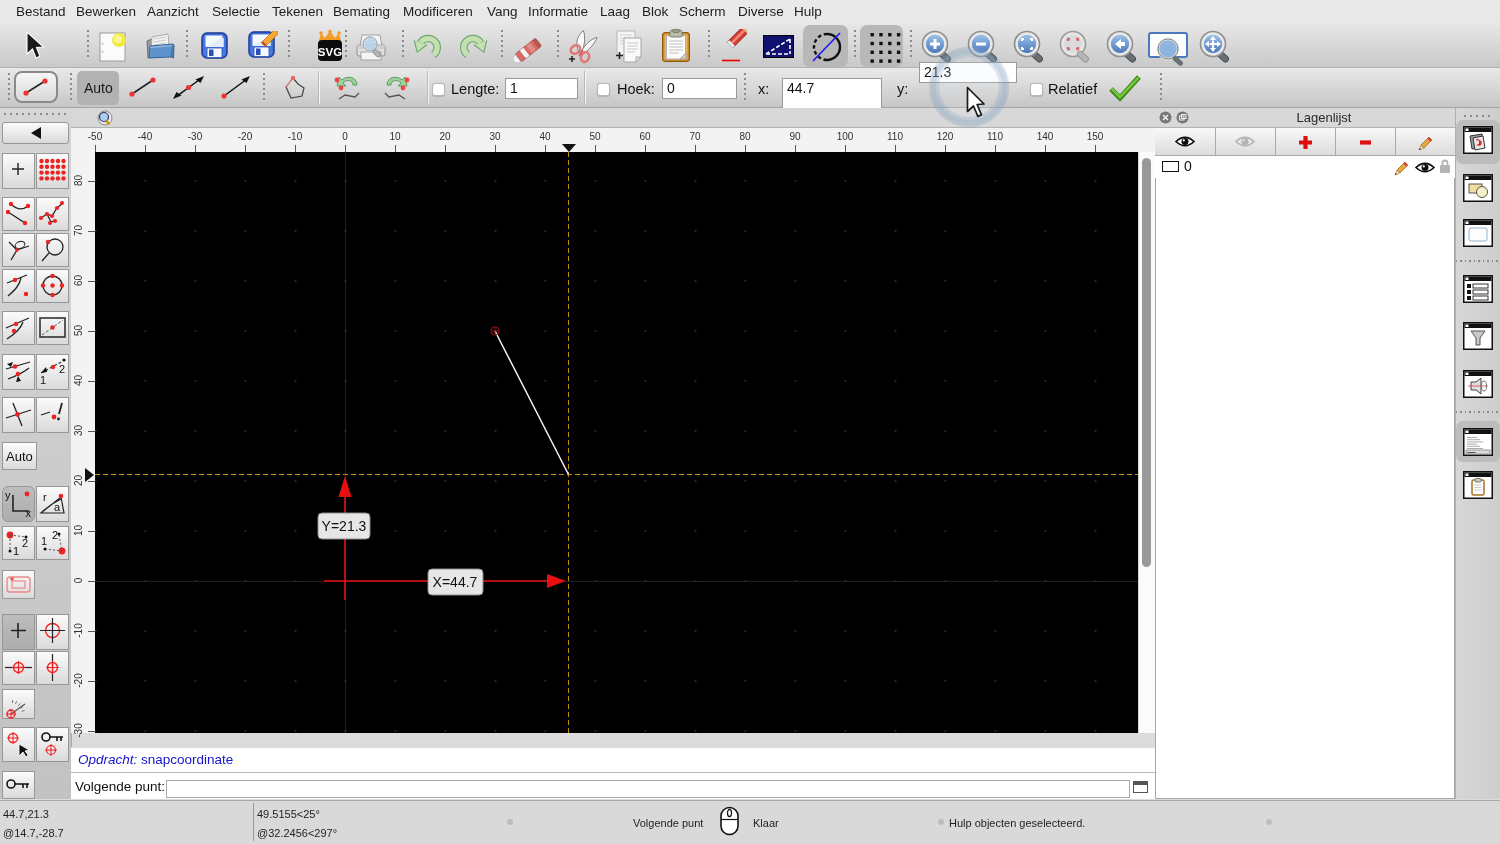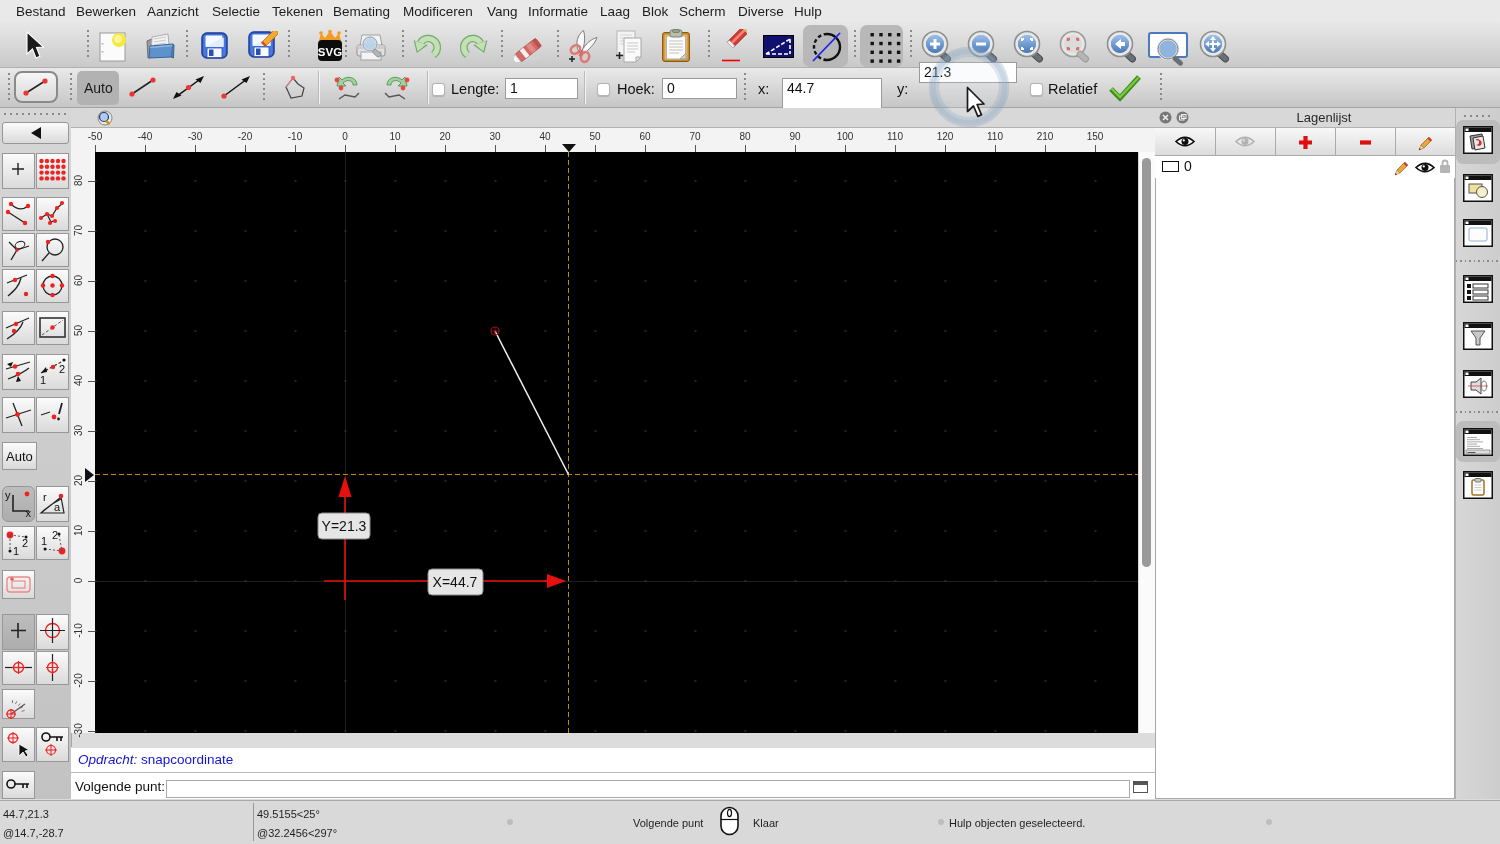--- a/index.html
+++ b/index.html
@@ -722,21 +722,21 @@
 <div class="rnum" style="left:712px;top:3px;width:24px;text-align:center">90</div>
 <div style="position:absolute;left:724px;top:17px;width:1px;height:7px;background:#555"></div>
 <div class="rnum" style="left:762px;top:3px;width:24px;text-align:center">100</div>
 <div style="position:absolute;left:774px;top:17px;width:1px;height:7px;background:#555"></div>
 <div class="rnum" style="left:812px;top:3px;width:24px;text-align:center">110</div>
 <div style="position:absolute;left:824px;top:17px;width:1px;height:7px;background:#555"></div>
 <div class="rnum" style="left:862px;top:3px;width:24px;text-align:center">120</div>
 <div style="position:absolute;left:874px;top:17px;width:1px;height:7px;background:#555"></div>
 <div class="rnum" style="left:912px;top:3px;width:24px;text-align:center">110</div>
 <div style="position:absolute;left:924px;top:17px;width:1px;height:7px;background:#555"></div>
-<div class="rnum" style="left:962px;top:3px;width:24px;text-align:center">210</div>
+<div class="rnum" style="left:962px;top:3px;width:24px;text-align:center">140</div>
 <div style="position:absolute;left:974px;top:17px;width:1px;height:7px;background:#555"></div>
 <div class="rnum" style="left:1012px;top:3px;width:24px;text-align:center">150</div>
 <div style="position:absolute;left:1024px;top:17px;width:1px;height:7px;background:#555"></div>
 </div>
 <div class="abs" style="left:562px;top:144px">
     <svg width="14" height="8" viewBox="0 0 14 8" style="">
       <path d="M0 0 L14 0 L7 8 Z" fill="#111"></path>
     </svg>
   </div>
 <div class="abs vruler">

